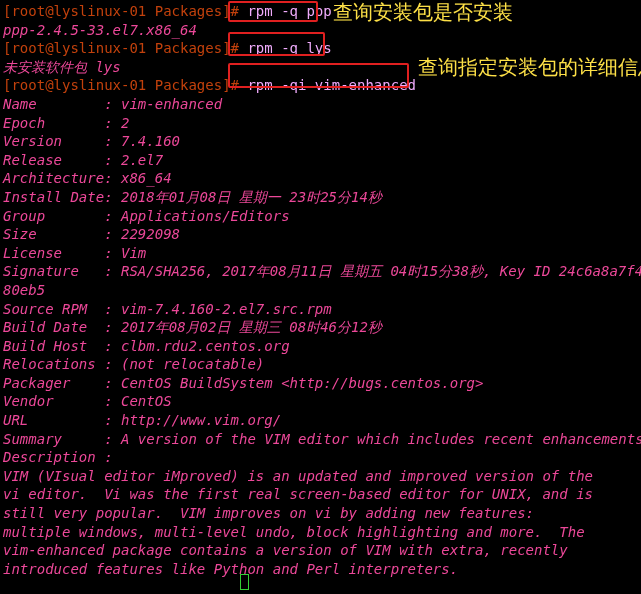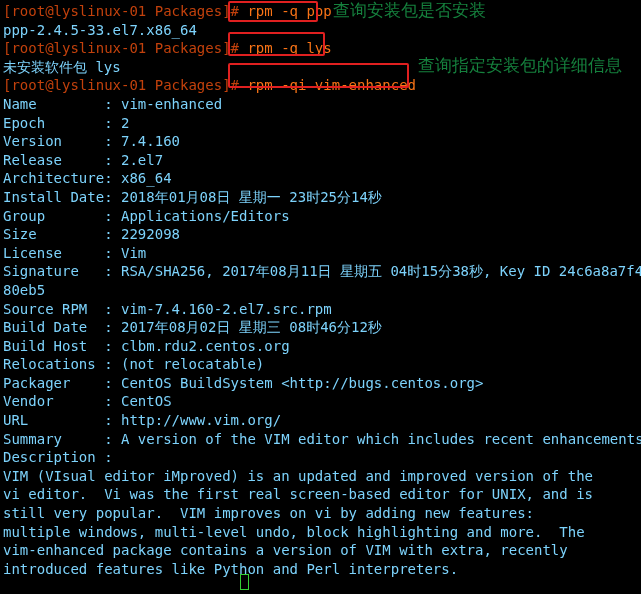--- a/index.html
+++ b/index.html
@@ -27,36 +27,36 @@
     box-sizing: border-box;
     white-space: pre;
     color: #d8d8d8;
   }
   .line {
     height: 18.6px;
     white-space: pre;
     color: #d8d8d8;
   }
   .prompt { color: #c2410c; }
-  .cmd { color: #f97316; }
-  .out { color: #7dd3fc; }
+  .cmd { color: #f0abfc; }
+  .out { color: #ec4899; font-style: italic; }
 
   
   .redbox {
     position: absolute;
     border: 2px solid #e02020;
     border-radius: 2px;
     box-sizing: border-box;
     pointer-events: none;
   }
   .annot {
     position: absolute;
-    color: #15803d;
-    font-family: Liberation Mono, monospace;
-    font-size: 17px;
+    color: #fde047;
+    font-family: Liberation Sans, sans-serif;
+    font-size: 20px;
     line-height: 18px;
     white-space: pre;
     font-weight: 400;
   }
   
   .cursor {
     position: absolute;
     border: 1.5px solid #35d035;
     box-sizing: border-box;
     background: transparent;

